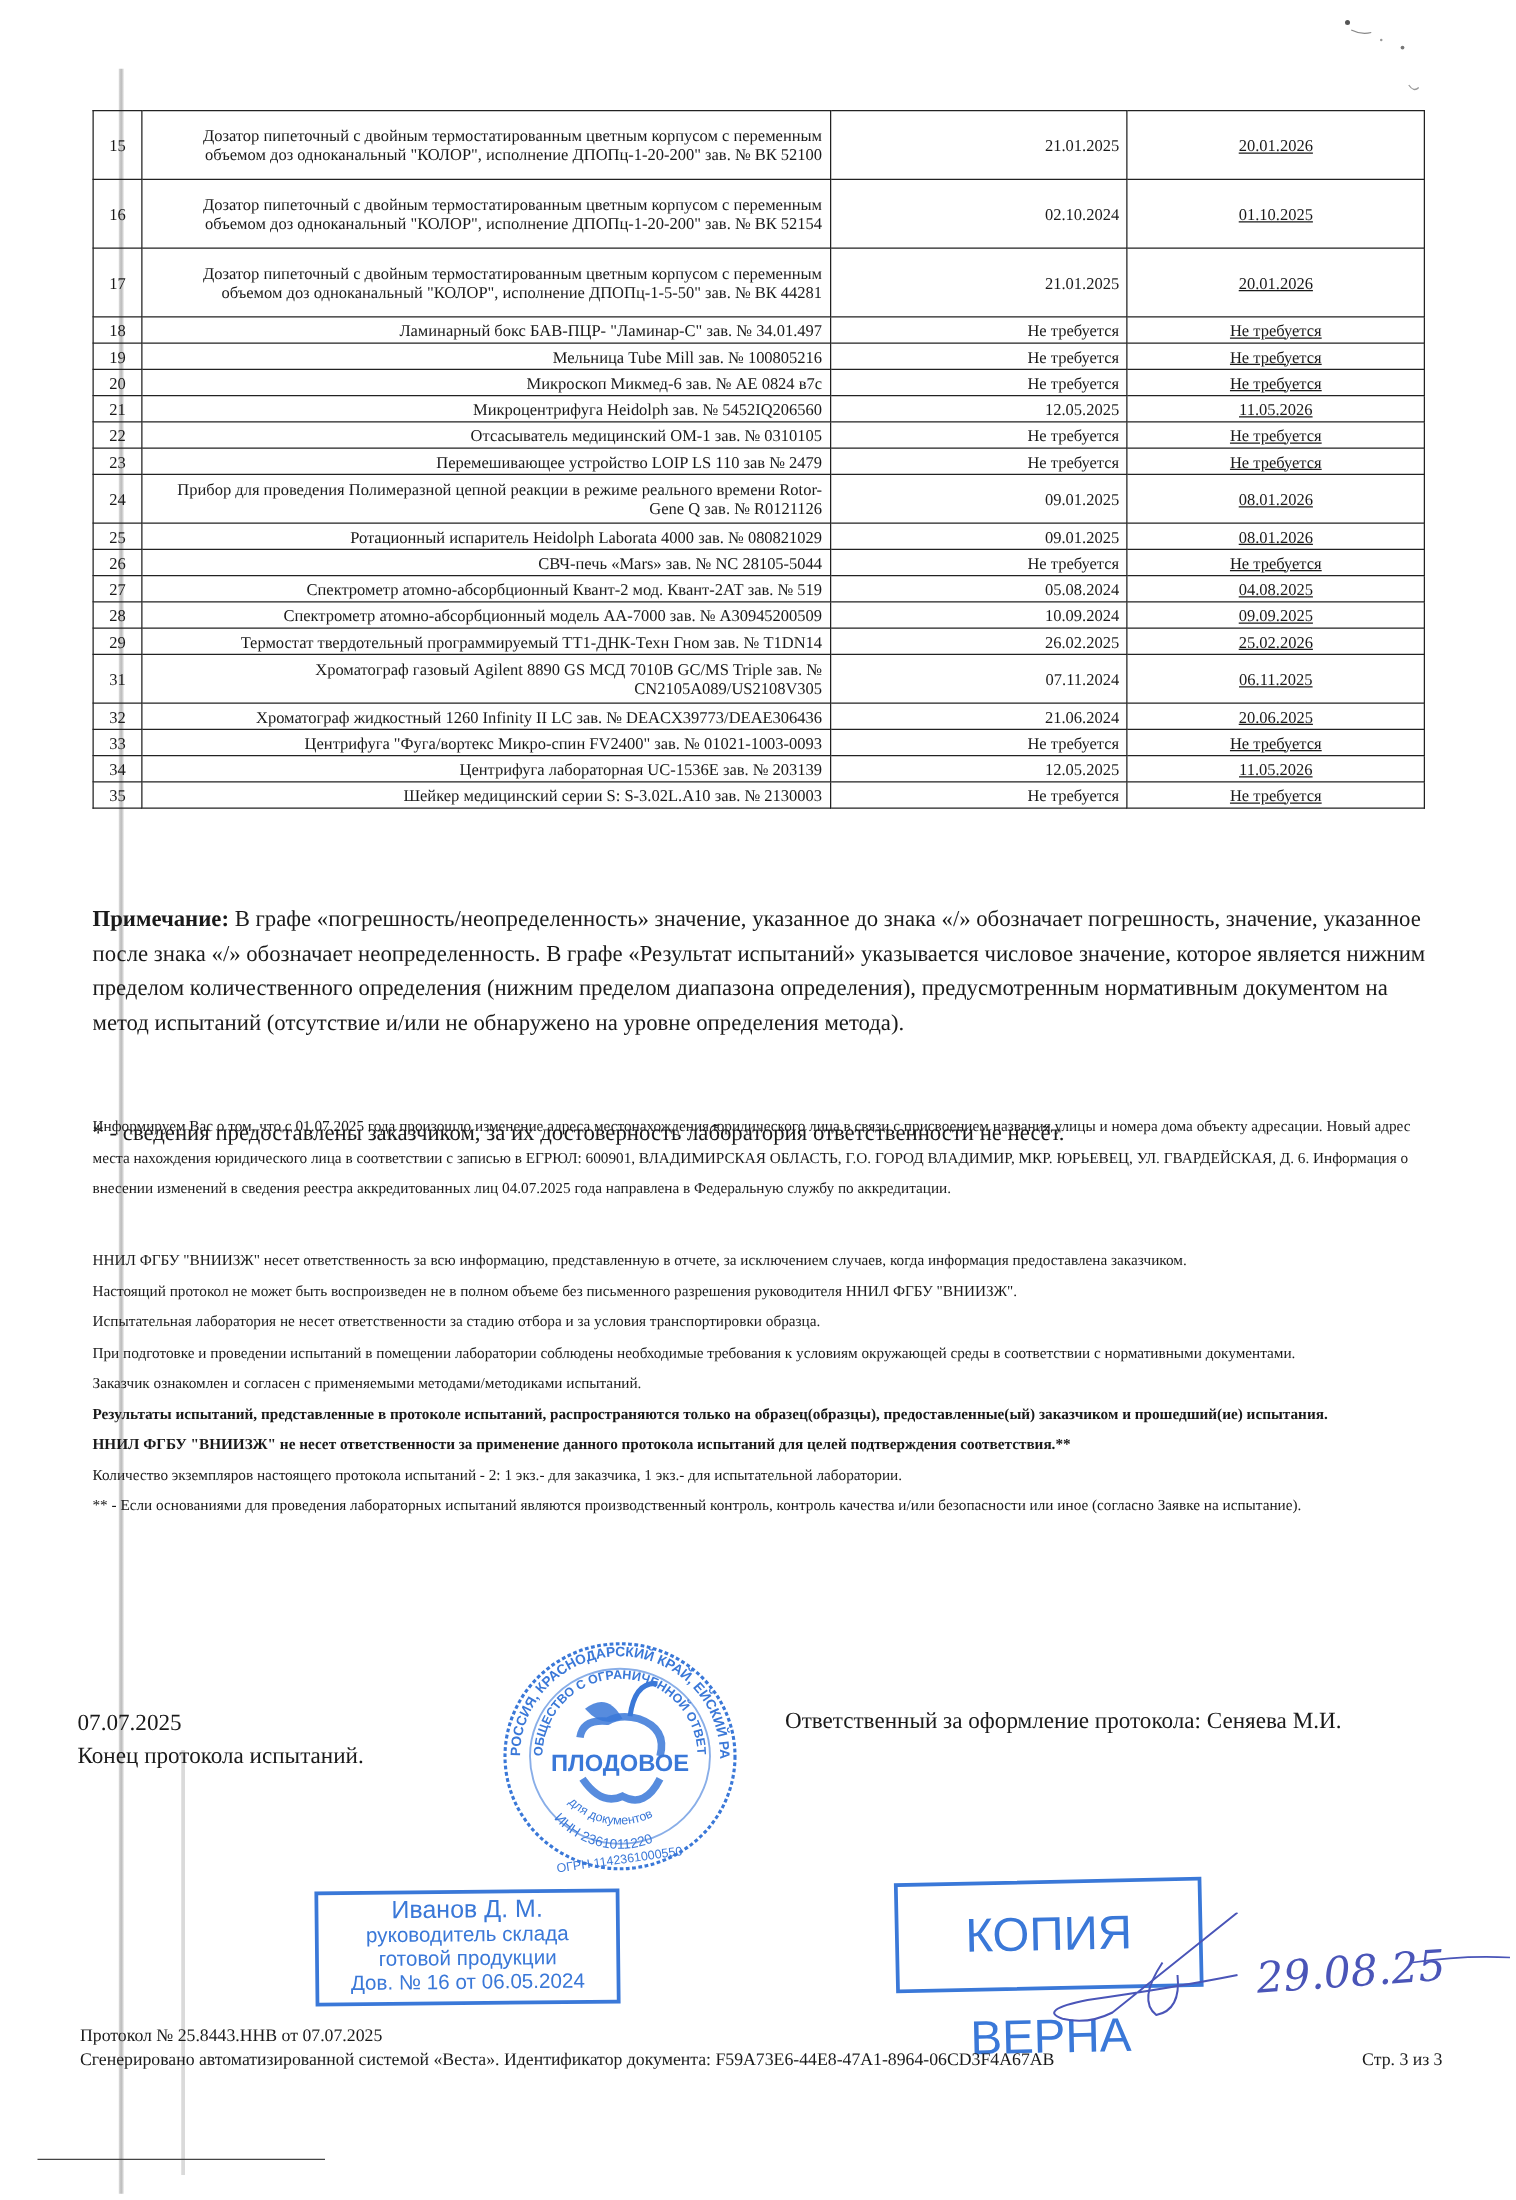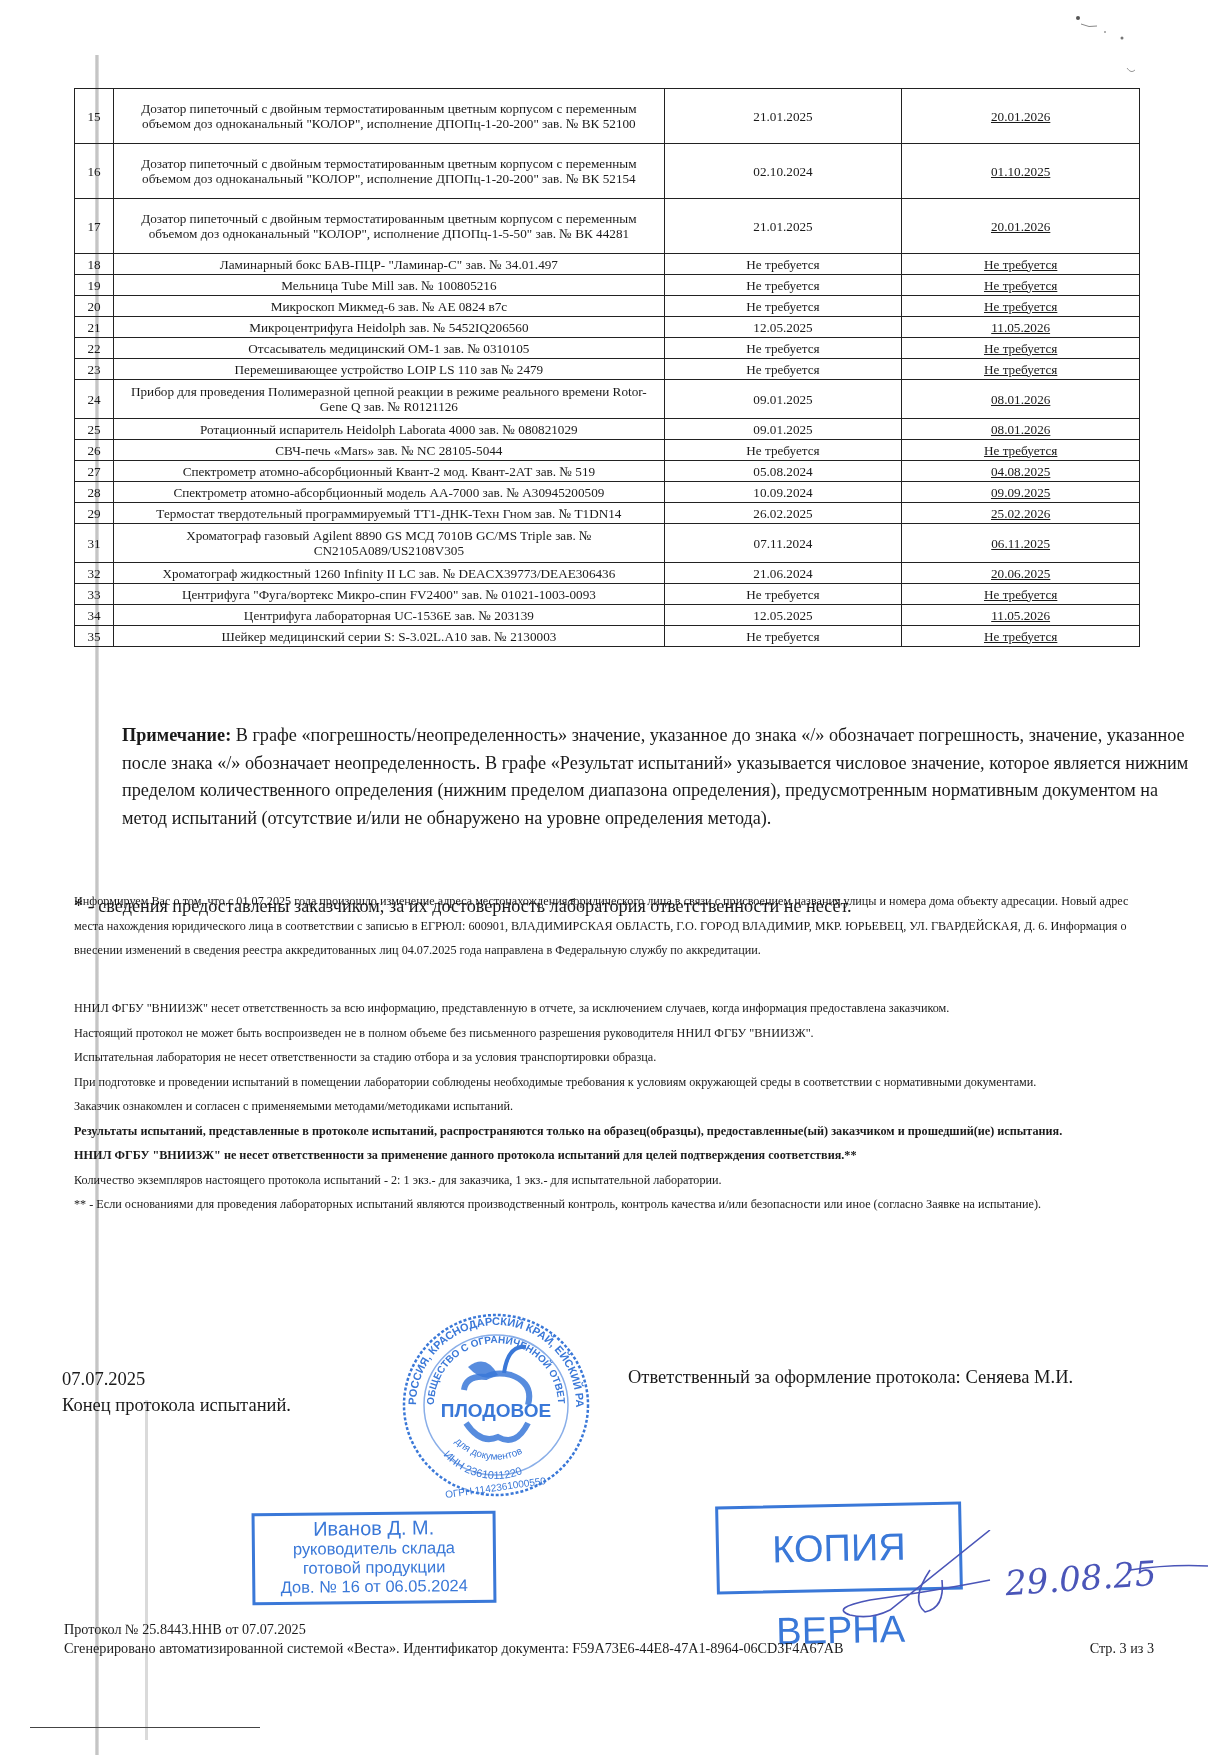--- a/index.html
+++ b/index.html
@@ -7,28 +7,28 @@
          font-family: "Liberation Serif", "DejaVu Serif", serif; color: #1a1a1a; }
   .page { position: absolute; left: 0; top: 0; width: 1213px; height: 1760px; border-radius: 19px; }
   .scan-line { position: absolute; left: 95px; top: 55px; width: 4px; height: 1700px;
                background: linear-gradient(90deg, rgba(160,160,160,0.35), rgba(120,120,120,0.5), rgba(170,170,170,0.3)); }
   .scan-line2 { position: absolute; left: 145px; top: 1400px; width: 3px; height: 340px;
                background: rgba(150,150,150,0.35); }
   table.equip { position: absolute; left: 74px; top: 88px; width: 1066px;
                 border-collapse: collapse; font-size: 13.2px; line-height: 15px; }
   table.equip td { border: 1.3px solid #222; padding: 1px 6px; vertical-align: middle; }
   td.num { width: 26px; text-align: center; padding: 0 4px; }
-  td.name { width: 536px; text-align: center; }
-  td.d1 { width: 224px; text-align: center; }
+  td.name { width: 536px; text-align: right; }
+  td.d1 { width: 224px; text-align: right; }
   td.d2 { width: 224px; text-align: center; text-decoration: underline; }
   tr.tall td { height: 52px; }
   tr.mid td { height: 36px; }
   tr.short td { height: 18px; }
   .note { position: absolute; left: 74px; top: 722px; width: 1070px;
-          font-size: 18.2px; line-height: 27.5px; margin-left: 48px; }
+          font-size: 18.2px; line-height: 27.5px; }
   .note b { font-weight: bold; }
   .star-note { position: absolute; left: 74px; top: 858px; width: 1070px; font-size: 18.2px; margin-top: 38px; }
   .info { position: absolute; left: 74px; width: 1070px; font-size: 12.2px; line-height: 24.5px; }
   .info p { margin: 0; }
   .info .bold { font-weight: bold; }
   .sign-left { position: absolute; left: 62px; top: 1366px; font-size: 18.5px; line-height: 26px; }
   .sign-right { position: absolute; left: 628px; top: 1367px; font-size: 18.5px; }
   .stamp-round { position: absolute; left: 386px; top: 1305px; width: 220px; height: 200px; }
   .stamp-rect { position: absolute; left: 252px; top: 1512px; width: 238px; height: 86px;
                 border: 3px solid #3a78d8; color: #3a78d8; text-align: center;

